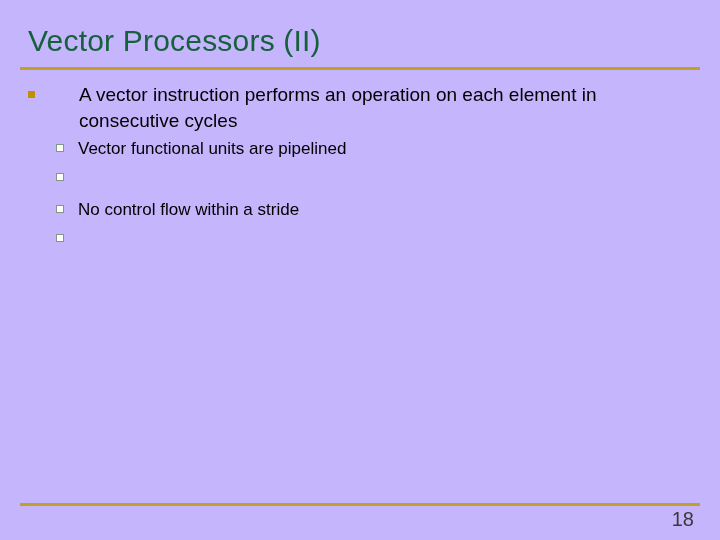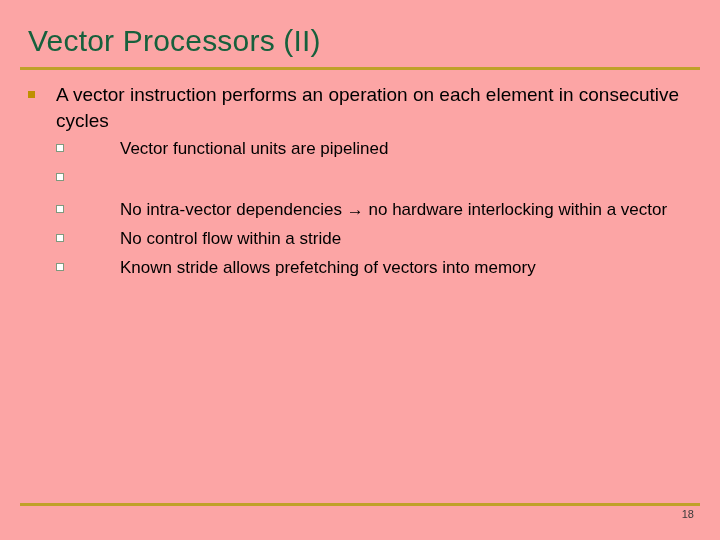--- a/index.html
+++ b/index.html
@@ -10,21 +10,21 @@
     width: 720px;
     height: 540px;
     background: #ffffff;
     font-family: "Liberation Sans", sans-serif;
     overflow: hidden;
   }
   .slide {
     position: relative;
     width: 720px;
     height: 540px;
-    background: #fca5a5;
+    background: #c4b5fd;
   }
 
   
   .title {
     position: absolute;
     left: 28px;
     top: 22px;
     font-size: 30px;
     line-height: 38px;
     color: #17603C;
@@ -54,42 +54,42 @@
   .body {
     position: absolute;
     left: 0;
     top: 82px;
     width: 720px;
   }
 
   .l1-item {
     position: relative;
     margin: 0 0 0 0;
-    padding-left: 56px;
+    padding-left: 79px;
     padding-right: 30px;
     font-size: 19px;
     line-height: 26px;
     color: #000000;
   }
   .l1-item .marker {
     position: absolute;
     left: 28px;
     top: 9px;
     width: 7px;
     height: 7px;
     background: #BF9000;
   }
 
   .l2-list {
     margin: 0;
     padding: 0;
   }
   .l2-item {
     position: relative;
-    padding-left: 120px;
+    padding-left: 78px;
     padding-right: 30px;
     font-size: 17px;
     line-height: 29px;
     color: #000000;
   }
   .l2-item .marker {
     position: absolute;
     left: 56px;
     top: 10px;
     width: 8px;
@@ -104,21 +104,21 @@
   }
   .group-gap {
     height: 9px;
   }
 
   
   .page-number {
     position: absolute;
     right: 26px;
     top: 508px;
-    font-size: 11px;
+    font-size: 20px;
     color: #3a3a3a;
   }
 </style>
 </head>
 <body>
 
 <div class="slide">
 
   <div class="title">Vector Processors (II)</div>
 
@@ -142,29 +142,24 @@
     </div>
 
     <div class="spacer-group"></div>
 
 
     <div class="group-gap"></div>
 
     <div class="l2-list">
       <div class="l2-item">
         <span class="marker"></span>
-        <span>No intra-vector dependencies → no hardware interlocking within a vector</span>
-      </div>
-      <div class="l2-item">
-        <span class="marker"></span>
         <span>No control flow within a stride</span>
       </div>
       <div class="l2-item">
         <span class="marker"></span>
-        <span>Known stride allows prefetching of vectors into memory</span>
       </div>
     </div>
 
   </div>
 
   <div class="rule-bottom"></div>
 
   <div class="page-number">18</div>
 
 </div>

